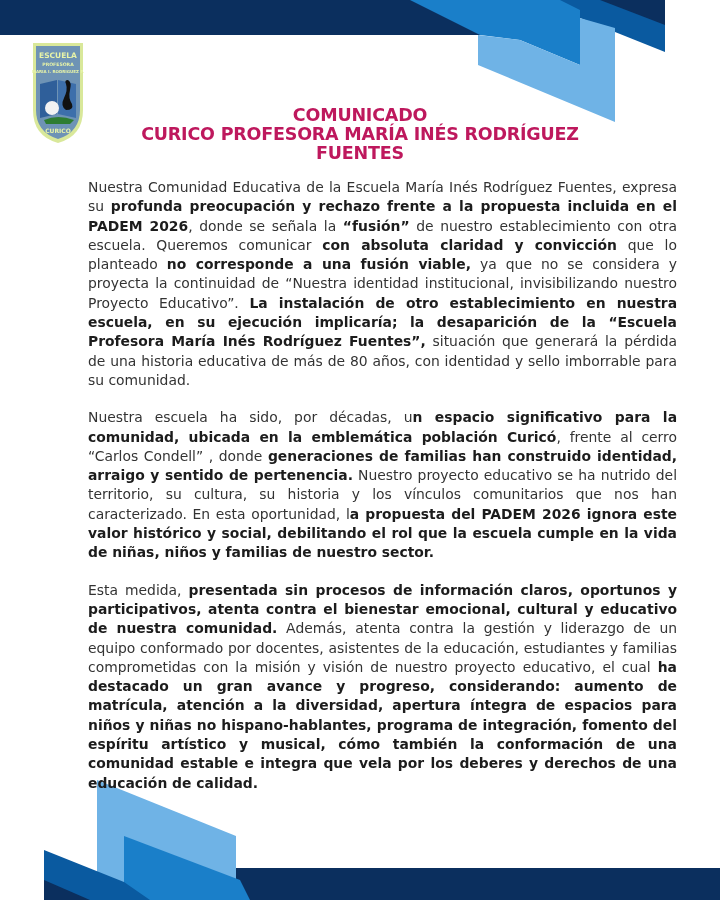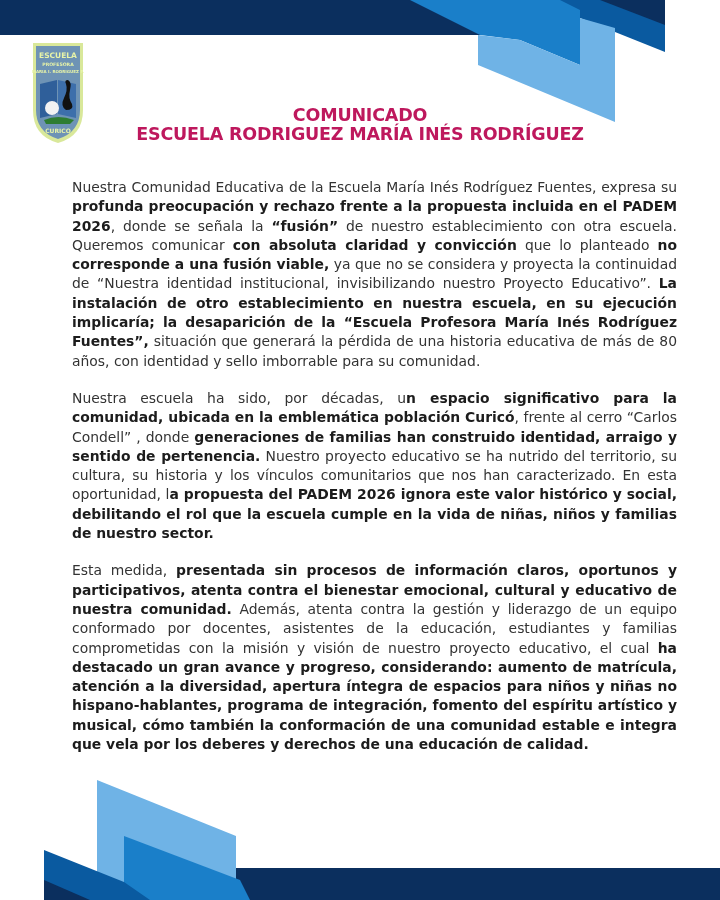--- a/index.html
+++ b/index.html
@@ -20,21 +20,21 @@
       font-family: "DejaVu Sans", sans-serif; font-weight: bold;
       font-size: 17.5px; line-height: 19px; letter-spacing: -0.2px;
     }
     .title-block div { display: block; }
     .body-text {
       position: absolute; left: 72px; top: 178px; width: 605px;
       font-family: "DejaVu Sans", sans-serif;
       font-size: 13.9px; line-height: 19.3px;
       text-align: justify; color: #333333;
     }
-    .body-text p { margin: 0 0 18px 0; }
+    .body-text p { margin: 0 0 18px 16px; }
     .body-text b { font-weight: bold; color: #1c1c1c; }
   </style>
 </head>
 <body>
 
 <svg class="deco" viewBox="0 0 720 900">
   <rect x="0" y="0" width="480" height="35" fill="#0b2f5e"></rect>
   <polygon points="410,0 665,0 665,25 560,0" fill="#0b2f5e"></polygon>
   <polygon points="480,0 640,0 665,22 665,52 560,10" fill="#0a5aa0"></polygon>
   <polygon points="410,0 560,0 580,10 580,65 520,40 480,35 440,15" fill="#1a7fc9"></polygon>
@@ -61,20 +61,21 @@
       <path d="M36,70 Q30,66 34,58 Q38,50 36,44 Q34,40 38,40 Q42,42 40,50 Q38,58 42,64 Q44,70 36,70 Z" fill="#111111"></path>
       <circle cx="22" cy="68" r="7" fill="#f2f2f2"></circle>
       <path d="M14,80 Q28,74 44,80 L40,84 L16,84 Z" fill="#2e7d32"></path>
     </g>
     <text x="28" y="93" text-anchor="middle" font-family="DejaVu Sans, sans-serif" font-weight="bold" font-size="6" fill="#e8f4a8">CURICO</text>
   </svg>
 </div>
 
 <div class="title-block">
   <div>COMUNICADO</div>
-  <div>ESCUELA RODRIGUEZ MARÍA INÉS RODRÍGUEZ</div>
+  <div>CURICO PROFESORA MARÍA INÉS RODRÍGUEZ</div>
+  <div>FUENTES</div>
 </div>
 
 <div class="body-text">
   <p><span>Nuestra Comunidad Educativa de la Escuela María Inés Rodríguez Fuentes, expresa su </span><b>profunda preocupación y rechazo frente a la propuesta incluida en el PADEM 2026</b><span>, donde se señala la </span><b>“fusión”</b><span> de nuestro establecimiento con otra escuela. Queremos comunicar </span><b>con absoluta claridad y convicción</b><span> que lo planteado </span><b>no corresponde a una fusión viable,</b><span> ya que no se considera y proyecta la continuidad de “Nuestra identidad institucional, invisibilizando nuestro Proyecto Educativo”. </span><b>La instalación de otro establecimiento en nuestra escuela, en su ejecución implicaría; la desaparición de la “Escuela Profesora María Inés Rodríguez Fuentes”,</b><span> situación que generará la pérdida de una historia educativa de más de 80 años, con identidad y sello imborrable para su comunidad.</span></p>
   <p><span>Nuestra escuela ha sido, por décadas, u</span><b>n espacio significativo para la comunidad, ubicada en la emblemática población Curicó</b><span>, frente al cerro “Carlos Condell” , donde </span><b>generaciones de familias han construido identidad, arraigo y sentido de pertenencia.</b><span> Nuestro proyecto educativo se ha nutrido del territorio, su cultura, su historia y los vínculos comunitarios que nos han caracterizado. En esta oportunidad, l</span><b>a propuesta del PADEM 2026 ignora este valor histórico y social, debilitando el rol que la escuela cumple en la vida de niñas, niños y familias de nuestro sector.</b></p>
   <p><span>Esta medida, </span><b>presentada sin procesos de información claros, oportunos y participativos, atenta contra el bienestar emocional, cultural y educativo de nuestra comunidad.</b><span> Además, atenta contra la gestión y liderazgo de un equipo conformado por docentes, asistentes de la educación, estudiantes y familias comprometidas con la misión y visión de nuestro proyecto educativo, el cual </span><b>ha destacado un gran avance y progreso, considerando: aumento de matrícula, atención a la diversidad, apertura íntegra de espacios para niños y niñas no hispano-hablantes, programa de integración, fomento del espíritu artístico y musical, cómo también la conformación de una comunidad estable e integra que vela por los deberes y derechos de una educación de calidad.</b></p>
 </div>
 
 </body></html>

